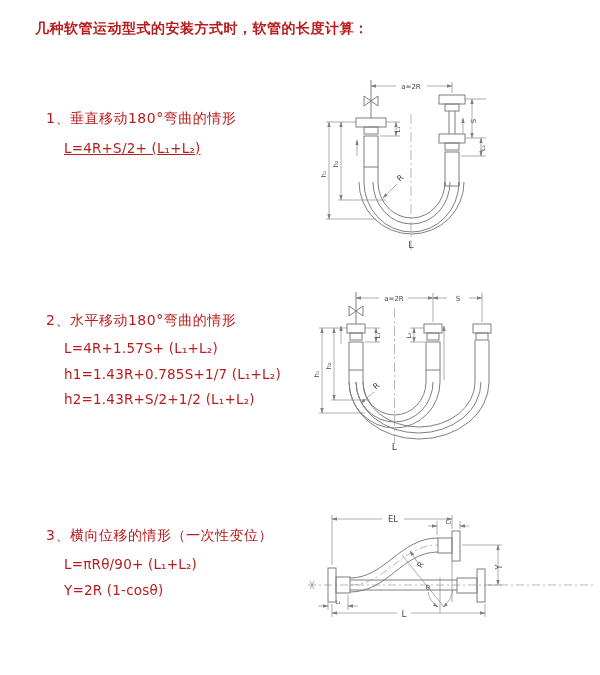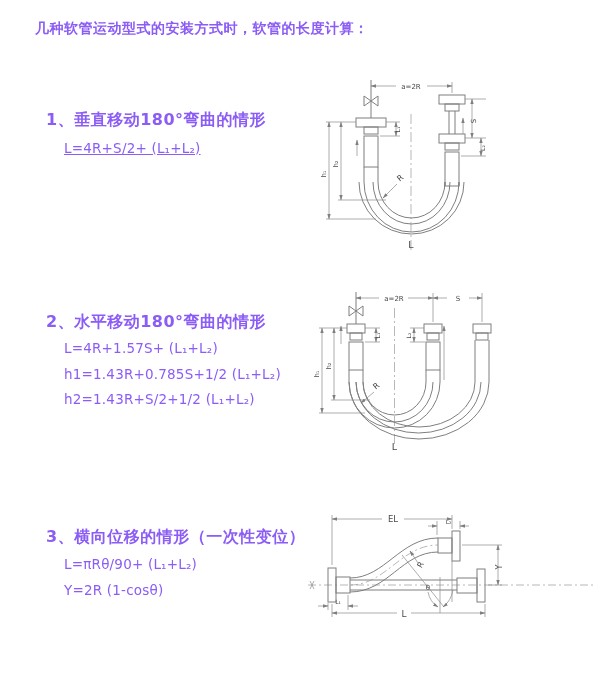--- a/index.html
+++ b/index.html
@@ -1,41 +1,41 @@
 <!DOCTYPE html>
 <html><head>
 <meta charset="utf-8">
 <style>
   html,body{margin:0;padding:0;background:#fff;}
   .page{position:relative;width:600px;height:675px;background:#ffffff;overflow:hidden;
-        font-family:"DejaVu Sans","Liberation Sans",sans-serif;color:#8b5cf6;}
+        font-family:"DejaVu Sans","Liberation Sans",sans-serif;color:#b91c1c;}
   .t{position:absolute;white-space:nowrap;}
   .title{font-size:14px;font-weight:700;letter-spacing:.5px;}
-  .h{font-size:16px;font-weight:700;letter-spacing:.5px;}
+  .h{font-size:14px;font-weight:400;letter-spacing:.5px;}
   .f{font-size:13.5px;font-weight:400;letter-spacing:.2px;}
   svg{position:absolute;overflow:visible;}
   svg text{fill:#4a4a4a;font-family:"DejaVu Sans","Liberation Sans",sans-serif;}
   .ln{stroke:#7f7f7f;stroke-width:1;fill:none;}
   .thin{stroke:#8a8a8a;stroke-width:.7;fill:none;}
   .cl{stroke:#9a9a9a;stroke-width:.7;fill:none;stroke-dasharray:10 3 2 3;}
   .hz{stroke-dasharray:8 3 2 3;}
 </style>
 </head>
 <body>
 
 <div class="page">
 
   <div class="t title" style="left:35px;top:20px;">几种软管运动型式的安装方式时，软管的长度计算：</div>
 
   <div class="t h" style="left:46px;top:110px;">1、垂直移动180°弯曲的情形</div>
   <div class="t f" style="left:64px;top:140px;text-decoration:underline;">L=4R+S/2+ (L₁+L₂)</div>
 
   <div class="t h" style="left:46px;top:312px;">2、水平移动180°弯曲的情形</div>
   <div class="t f" style="left:64px;top:340px;text-align:center;">L=4R+1.57S+ (L₁+L₂)</div>
-  <div class="t f" style="left:64px;top:366px;">h1=1.43R+0.785S+1/2 (L₁+L₂)</div>
+  <div class="t f" style="left:64px;top:366px;">h1=1.43R+0.785S+1/7 (L₁+L₂)</div>
   <div class="t f" style="left:64px;top:391px;">h2=1.43R+S/2+1/2 (L₁+L₂)</div>
 
   <div class="t h" style="left:46px;top:527px;">3、横向位移的情形（一次性变位）</div>
   <div class="t f" style="left:64px;top:556px;">L=πRθ/90+ (L₁+L₂)</div>
   <div class="t f" style="left:64px;top:582px;text-align:right;">Y=2R (1-cosθ)</div>
 
   <svg style="left:314px;top:72px;" width="280" height="192" viewBox="0 0 280 192">
     <defs>
       <marker id="ah1" viewBox="0 0 10 6" refX="9" refY="3" markerWidth="8" markerHeight="5" orient="auto-start-reverse">
         <path d="M0,0 L10,3 L0,6 Z" fill="#7f7f7f"></path>

